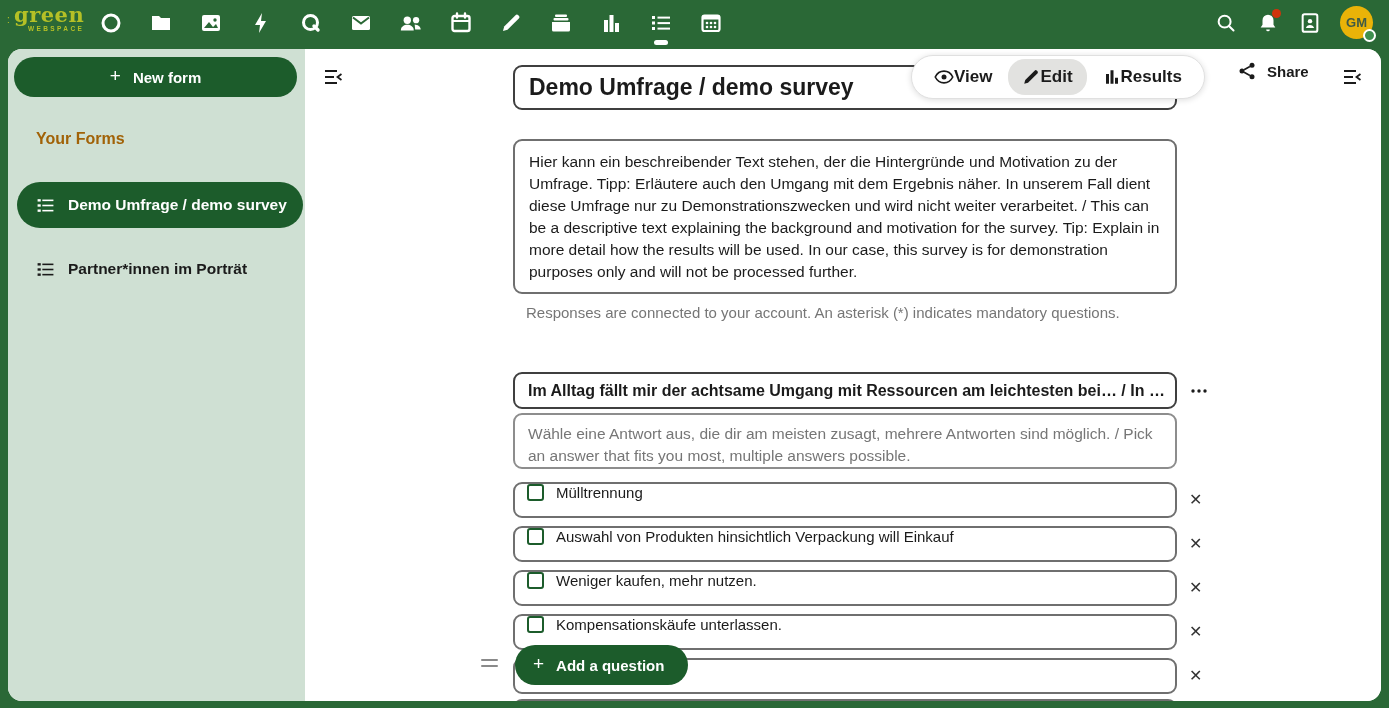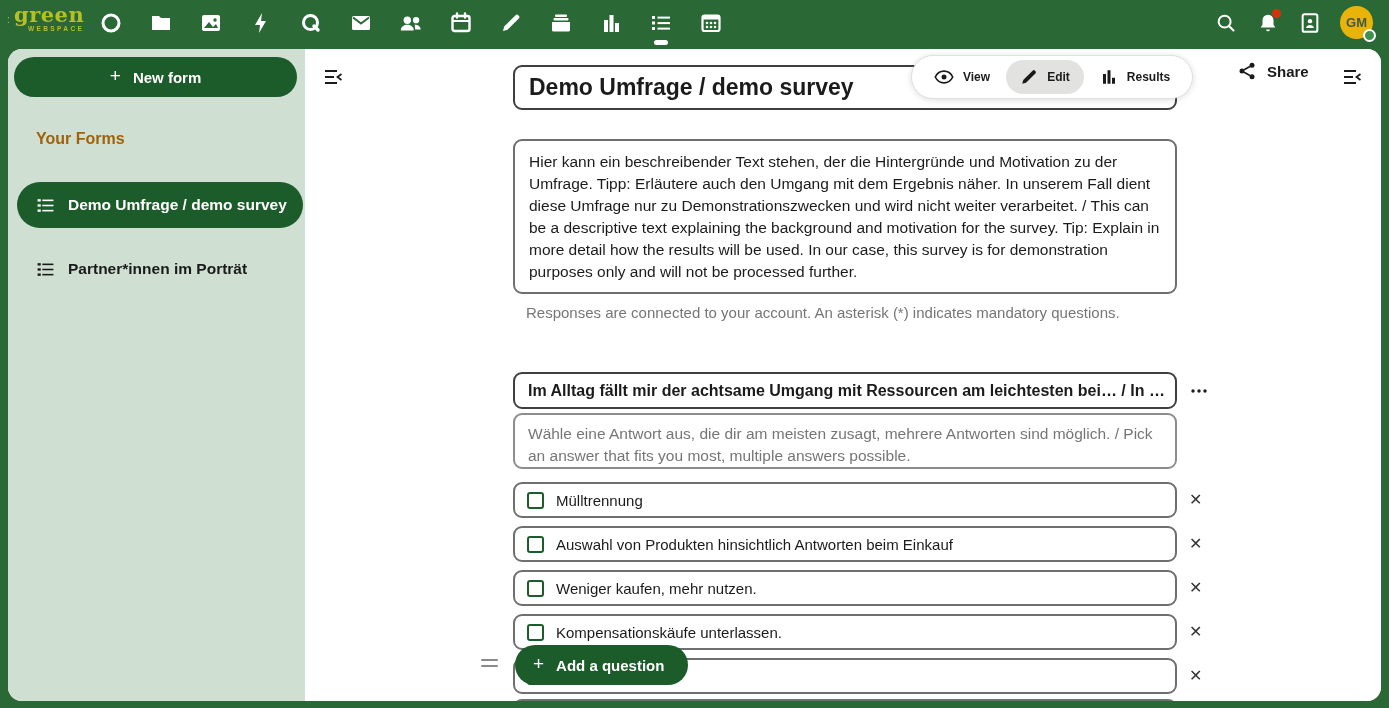--- a/index.html
+++ b/index.html
@@ -66,22 +66,22 @@
 
   .title-box { position:absolute; left:208px; top:16px; width:664px; height:45px;
     border:2px solid #3f3f3f; border-radius:9px; background:#fff;
     font-size:23px; font-weight:bold; color:#1b1b1b; padding:0 14px;
     display:flex; align-items:center; white-space:nowrap; overflow:hidden; }
 
   .actions-pill { position:absolute; left:606px; top:6px; height:44px;
     background:#fff; border:1px solid #e0e0e0; border-radius:22px;
     box-shadow:0 1px 6px rgba(0,0,0,.14); display:flex; align-items:center;
     padding:0 8px; gap:2px; z-index:5; }
-  .seg { display:flex; align-items:center; gap:9px; border:none; background:none;
-    font-size:12px; font-weight:bold; color:#1b1b1b; padding:8px 14px;
+  .seg { display:flex; align-items:center; border:none; background:none;
+    font-size:17px; font-weight:bold; color:#1b1b1b; padding:8px 14px;
     border-radius:17px; cursor:pointer; font-family:"Liberation Sans", sans-serif; }
   .seg.active { background:#e2e2e0; }
   .share-btn { position:absolute; left:932px; top:12px; display:flex;
     align-items:center; gap:10px; border:none; background:none; font-size:15px;
     font-weight:bold; color:#1b1b1b; cursor:pointer; z-index:5;
     font-family:"Liberation Sans", sans-serif; }
 
   .desc-box { position:absolute; left:208px; top:90px; width:664px; height:155px;
     border:2px solid #6f6f6f; border-radius:9px; background:#fff;
     padding:10px 14px; font-size:15.5px; line-height:22px; color:#1b1b1b; }
@@ -93,21 +93,21 @@
     font-size:16px; font-weight:bold; color:#1b1b1b; padding:0 13px;
     display:flex; align-items:center; white-space:nowrap; overflow:hidden; }
   .kebab { position:absolute; left:882px; top:330px; width:24px; height:24px; }
   .qdesc-box { position:absolute; left:208px; top:364px; width:664px;
     height:56px; border:2px solid #8d8d8d; border-radius:9px; background:#fff;
     padding:8px 13px; font-size:15.5px; line-height:22px; color:#767676; }
 
   .option-row { position:absolute; left:208px; width:706px; height:36px;
     display:flex; align-items:center; }
   .option-box { width:664px; height:36px; border:2px solid #6f6f6f;
-    border-radius:9px; background:#fff; display:flex; align-items:center;
+    border-radius:9px; background:#fff; display:flex; 
     gap:12px; padding:0 12px; }
   .checkbox { width:17px; height:17px; border:2px solid #1c5c2b; border-radius:3px;
     background:#fff; flex:none; cursor:pointer; }
   .option-label { font-size:15px; color:#1b1b1b; white-space:nowrap;
     overflow:hidden; }
   .option-row.obscured .option-label { padding-left:96px; }
   .x-btn { margin-left:12px; background:none; border:none; font-size:16px;
     color:#333; cursor:pointer; line-height:1;
     font-family:"DejaVu Sans", sans-serif; }
   .row1{top:433px}.row2{top:477px}.row3{top:521px}.row4{top:565px}.row5{top:609px}
@@ -369,21 +369,21 @@
       <div class="option-box">
         <span class="checkbox"></span>
         <span class="option-label">Mülltrennung</span>
       </div>
       <button class="x-btn">✕</button>
     </div>
 
     <div class="option-row row2">
       <div class="option-box">
         <span class="checkbox"></span>
-        <span class="option-label">Auswahl von Produkten hinsichtlich Antworten beim Einkauf</span>
+        <span class="option-label">Auswahl von Produkten hinsichtlich Verpackung will Einkauf</span>
       </div>
       <button class="x-btn">✕</button>
     </div>
 
     <div class="option-row row3">
       <div class="option-box">
         <span class="checkbox"></span>
         <span class="option-label">Weniger kaufen, mehr nutzen.</span>
       </div>
       <button class="x-btn">✕</button>

